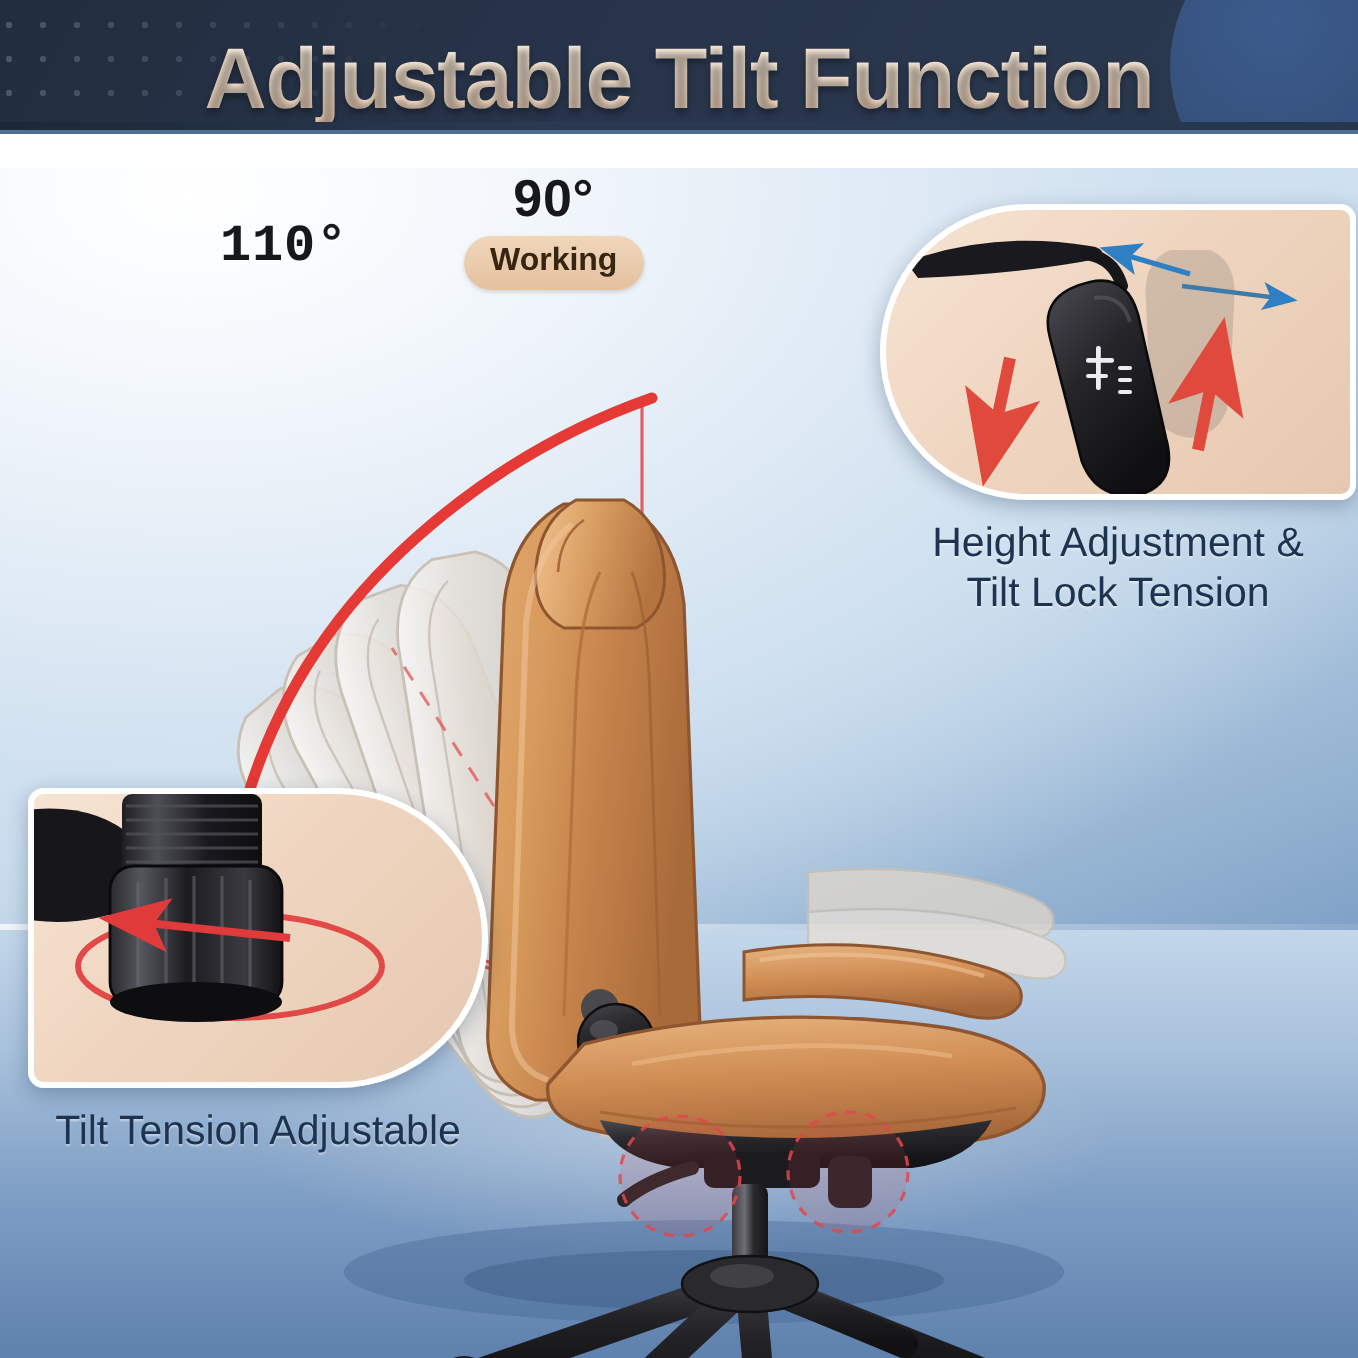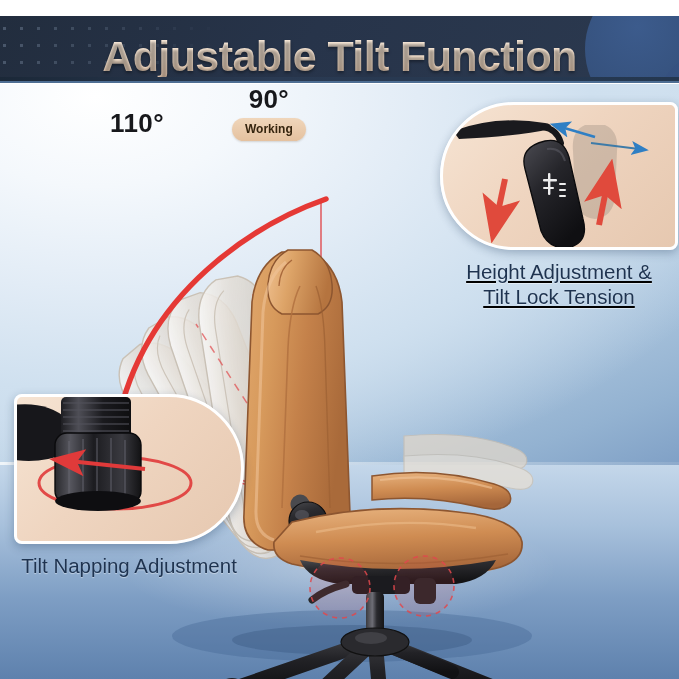--- a/index.html
+++ b/index.html
@@ -8,21 +8,20 @@
     font-family:"Liberation Sans", sans-serif;
     background:#fff;
     position:relative;
   }
 
   
   .header{
     position:absolute; left:0; top:0; width:679px; height:67px;
     background:linear-gradient(120deg,#222d3e 0%,#27344a 45%,#2b394f 100%);
     overflow:hidden;
-    margin-top:16px;
   }
   .hdr-dots{
     position:absolute; left:-4px; top:4px; width:230px; height:80px;
     background-image:radial-gradient(circle, rgba(180,200,225,.30) 1.5px, transparent 1.7px);
     background-size:17px 17px;
     -webkit-mask-image:linear-gradient(100deg, rgba(0,0,0,.95) 0%, rgba(0,0,0,.5) 45%, rgba(0,0,0,0) 95%);
     mask-image:linear-gradient(100deg, rgba(0,0,0,.95) 0%, rgba(0,0,0,.5) 45%, rgba(0,0,0,0) 95%);
   }
   .hdr-circle{
     position:absolute; right:-56px; top:-42px; width:150px; height:150px;
@@ -79,26 +78,26 @@
   .angle-lbl{ position:absolute; text-align:center; }
   .angle-deg{
     font-size:26px; font-weight:bold; color:#17181c;
     letter-spacing:.4px; line-height:1.05;
     text-shadow:0 1px 1px rgba(255,255,255,.7);
   }
   .angle-pill{
     display:inline-block; margin-top:5px;
     padding:4px 13px 5px; border-radius:14px;
     background:linear-gradient(180deg,#f0d6bb 0%,#e4c19f 100%);
-    color:#36250f; font-size:12px; font-weight:bold;
+    color:#36250f; font-size:16px; font-weight:bold;
     box-shadow:0 1px 2px rgba(70,50,30,.18);
     white-space:nowrap;
   }
   #lbl0{ left:20px;  top:62px; }
-  #lbl1{ left:110px; top:26px; }
+  #lbl1{ left:110px; top:26px;font-family:Liberation Mono, monospace; }
   #lbl2{ left:232px; top:2px;  }
 
   
   .chair-wrap{ position:absolute; left:0; top:0; width:679px; height:595px; }
 
   
   .inset{ position:absolute; }
   .inset-frame{
     position:relative; overflow:hidden;
     border:3px solid #ffffff;
@@ -111,21 +110,21 @@
   }
   #inset-bl .inset-frame{
     width:230px; height:150px;
     border-radius:8px 76px 76px 8px;
   }
   .inset-cap{
     margin-top:9px; text-align:center;
     color:#1e3350; font-size:20.5px; line-height:1.22;
     text-shadow:0 1px 1px rgba(255,255,255,.45);
   }
-  #inset-tr{ left:440px; top:18px;text-decoration:underline; }
+  #inset-tr{ left:440px; top:18px; }
   #inset-bl{ left:14px;  top:310px; }
   #inset-bl .inset-cap{ font-size:20.5px; }
 </style>
 </head>
 <body>
 
 <div class="header">
   <div class="hdr-dots"></div>
   <div class="hdr-circle"></div>
   <div class="hdr-circle2"></div>
@@ -395,17 +394,17 @@
           <line x1="80" y1="41" x2="80" y2="103"></line>
           <line x1="94" y1="41" x2="94" y2="103"></line>
           <line x1="108" y1="43" x2="108" y2="101"></line>
         </g>
         <ellipse cx="81" cy="104" rx="43" ry="10" fill="#0e0e11"></ellipse>
 
         <path d="M128,72 L52,64" stroke="#e03a3a" stroke-width="4" marker-end="url(#mRed3)" fill="none"></path>
       </svg>
     </div>
     <div class="inset-cap">
-      <div>Tilt Napping Adjustment</div>
+      <div>Tilt Tension Adjustable</div>
     </div>
   </div>
 
 </div>
 
 </body></html>

